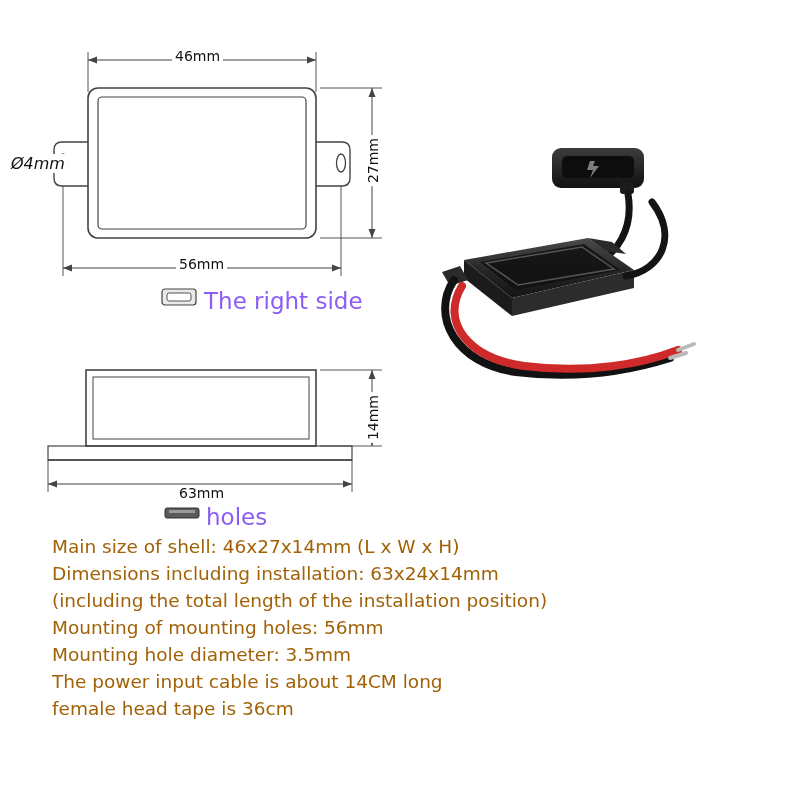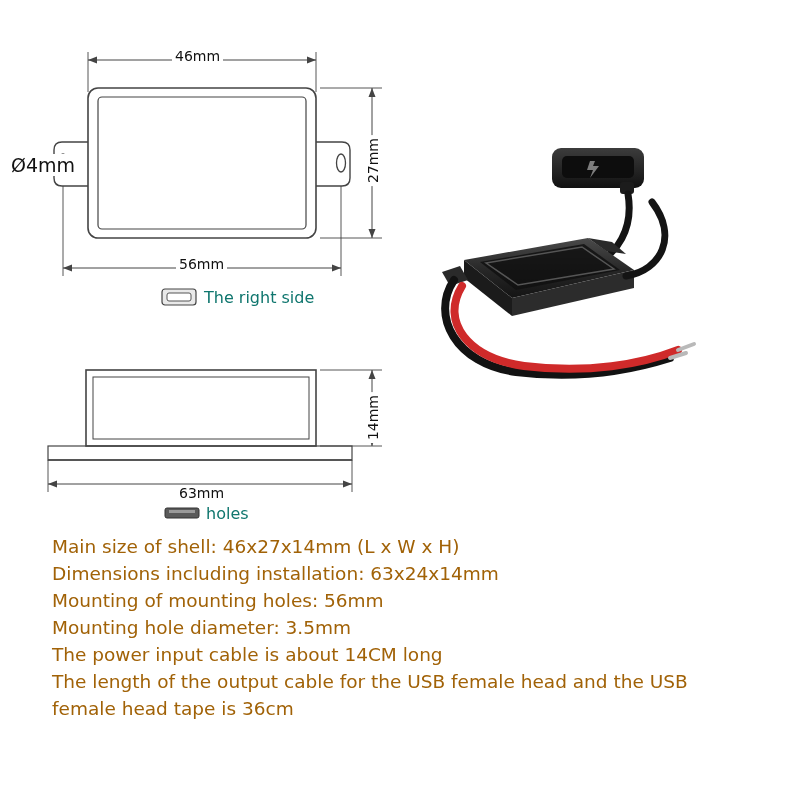--- a/index.html
+++ b/index.html
@@ -32,22 +32,22 @@
     white-space: nowrap;
   }
   .dim-label.vert {
     writing-mode: vertical-rl;
     text-orientation: mixed;
     transform: rotate(180deg);
     padding: 3px 0;
   }
   .caption {
     position: absolute;
-    font-size: 16px;
-    color: #0f766e;
+    font-size: 23px;
+    color: #8b5cf6;
     white-space: nowrap;
   }
   
   .spec-block {
     position: absolute;
     left: 52px;
     top: 533px;
     width: 700px;
     font-size: 18.5px;
     line-height: 27px;
@@ -99,21 +99,21 @@
     <path d="M341 268 l-9 -3.5 v7 z" fill="#444"></path>
     <line x1="63" y1="186" x2="63" y2="276" stroke="#444" stroke-width="0.9"></line>
     <line x1="341" y1="186" x2="341" y2="276" stroke="#444" stroke-width="0.9"></line>
 
     <line x1="40" y1="163" x2="57" y2="163" stroke="#444" stroke-width="0.9"></line>
   </svg>
 
   <span class="dim-label" style="left:172px; top:48px;">46mm</span>
   <span class="dim-label vert" style="left:365px; top:135px;">27mm</span>
   <span class="dim-label" style="left:176px; top:256px;">56mm</span>
-  <span class="dim-label" style="left:8px; top:154px; font-size:19px;">Ø4mm</span>
+  <span class="dim-label" style="left:8px; top:154px; font-size:16px;font-style:italic;">Ø4mm</span>
 
   <svg class="abs" style="left:160px; top:286px;" width="40" height="24">
     <rect x="2" y="3" width="34" height="16" rx="3" ry="3" fill="#e9e9e9" stroke="#444" stroke-width="1.2"></rect>
     <rect x="7" y="7" width="24" height="8" rx="2" ry="2" fill="#ffffff" stroke="#555" stroke-width="1"></rect>
   </svg>
   <span class="caption" style="left:204px; top:288px;">The right side</span>
 
   <svg class="abs" style="left:0;top:350px;" width="420" height="170">
 
     <line x1="48" y1="110" x2="352" y2="110" stroke="#444" stroke-width="1.4"></line>
@@ -183,20 +183,20 @@
 
     <path d="M250 238 l16 -5" stroke="#b9b9b9" stroke-width="4" stroke-linecap="round"></path>
     <path d="M258 230 l16 -6" stroke="#b9b9b9" stroke-width="4" stroke-linecap="round"></path>
 
     <path d="M206 156 C 242 150, 258 116, 232 82" fill="none" stroke="#141414" stroke-width="7" stroke-linecap="round"></path>
   </svg>
 
   <div class="spec-block">
     <div class="spec-line">Main size of shell: 46x27x14mm (L x W x H)</div>
     <div class="spec-line">Dimensions including installation: 63x24x14mm</div>
+    <div class="spec-line">(including the total length of the installation position)</div>
     <div class="spec-line">Mounting of mounting holes: 56mm</div>
     <div class="spec-line">Mounting hole diameter: 3.5mm</div>
     <div class="spec-line">The power input cable is about 14CM long</div>
-    <div class="spec-line">The length of the output cable for the USB female head and the USB</div>
     <div class="spec-line">female head tape is 36cm</div>
   </div>
 
 </div>
 
 </body></html>

